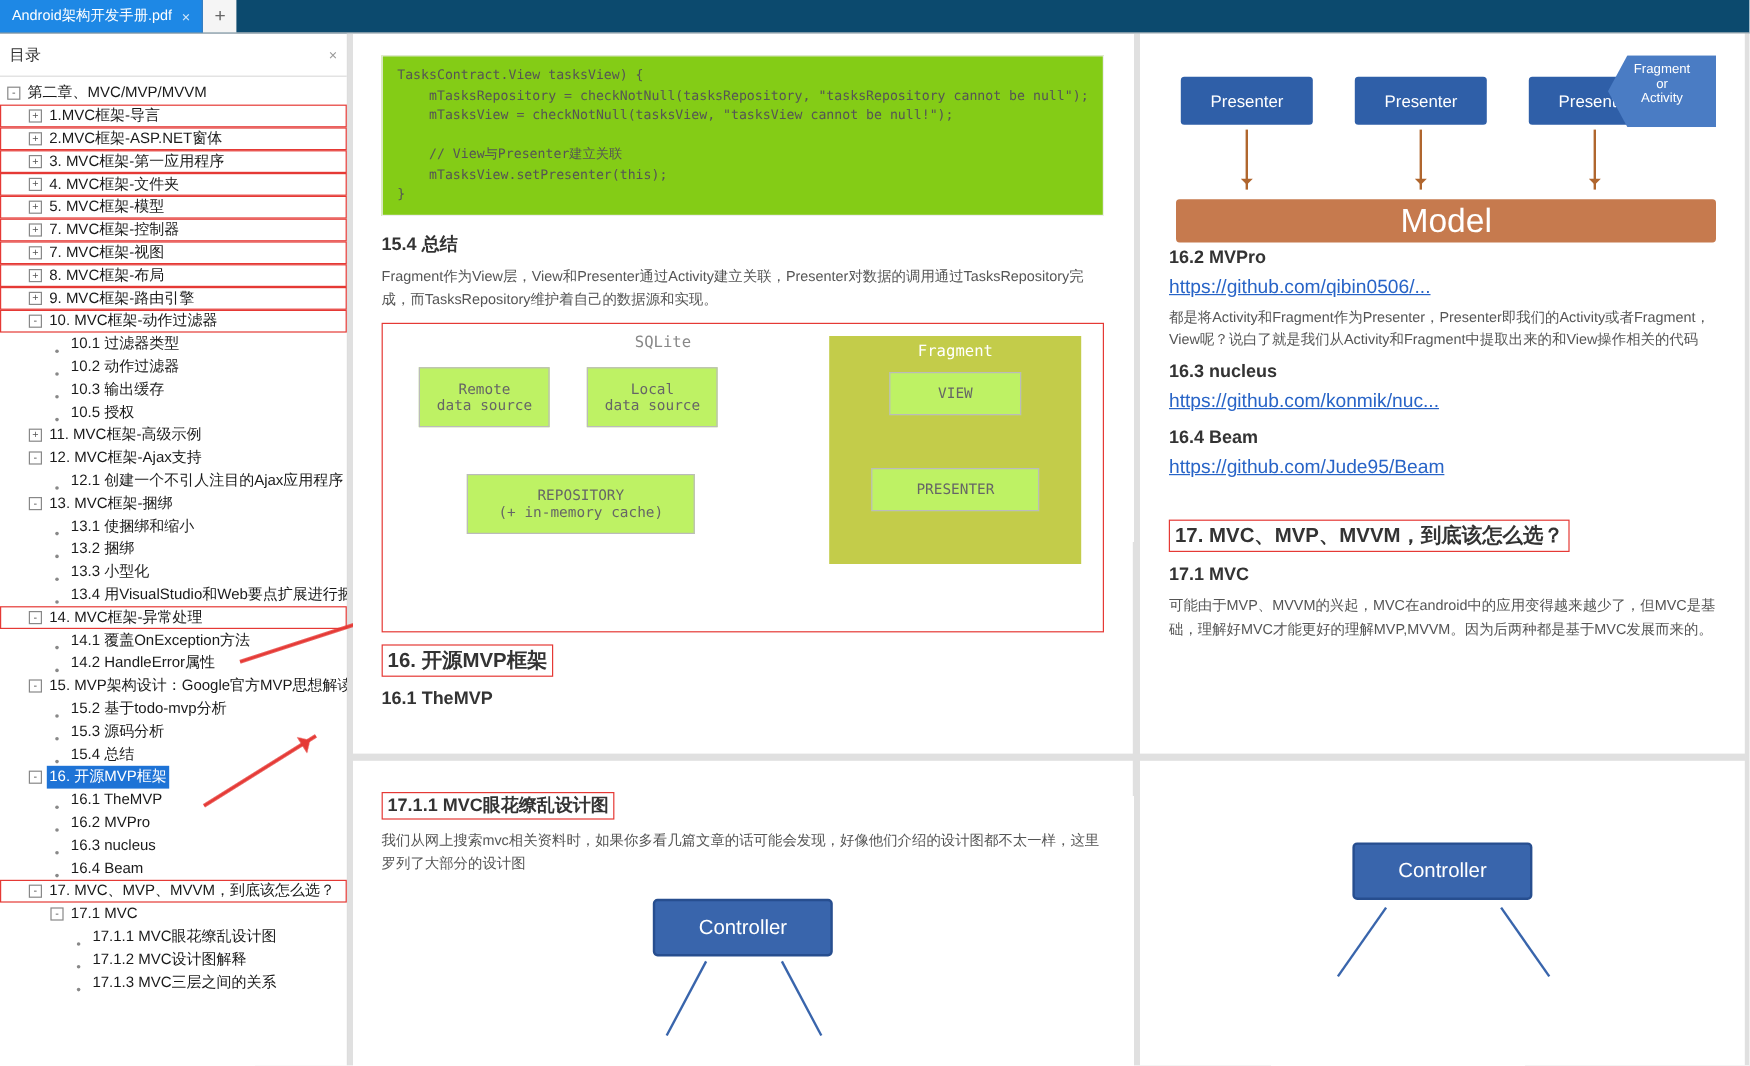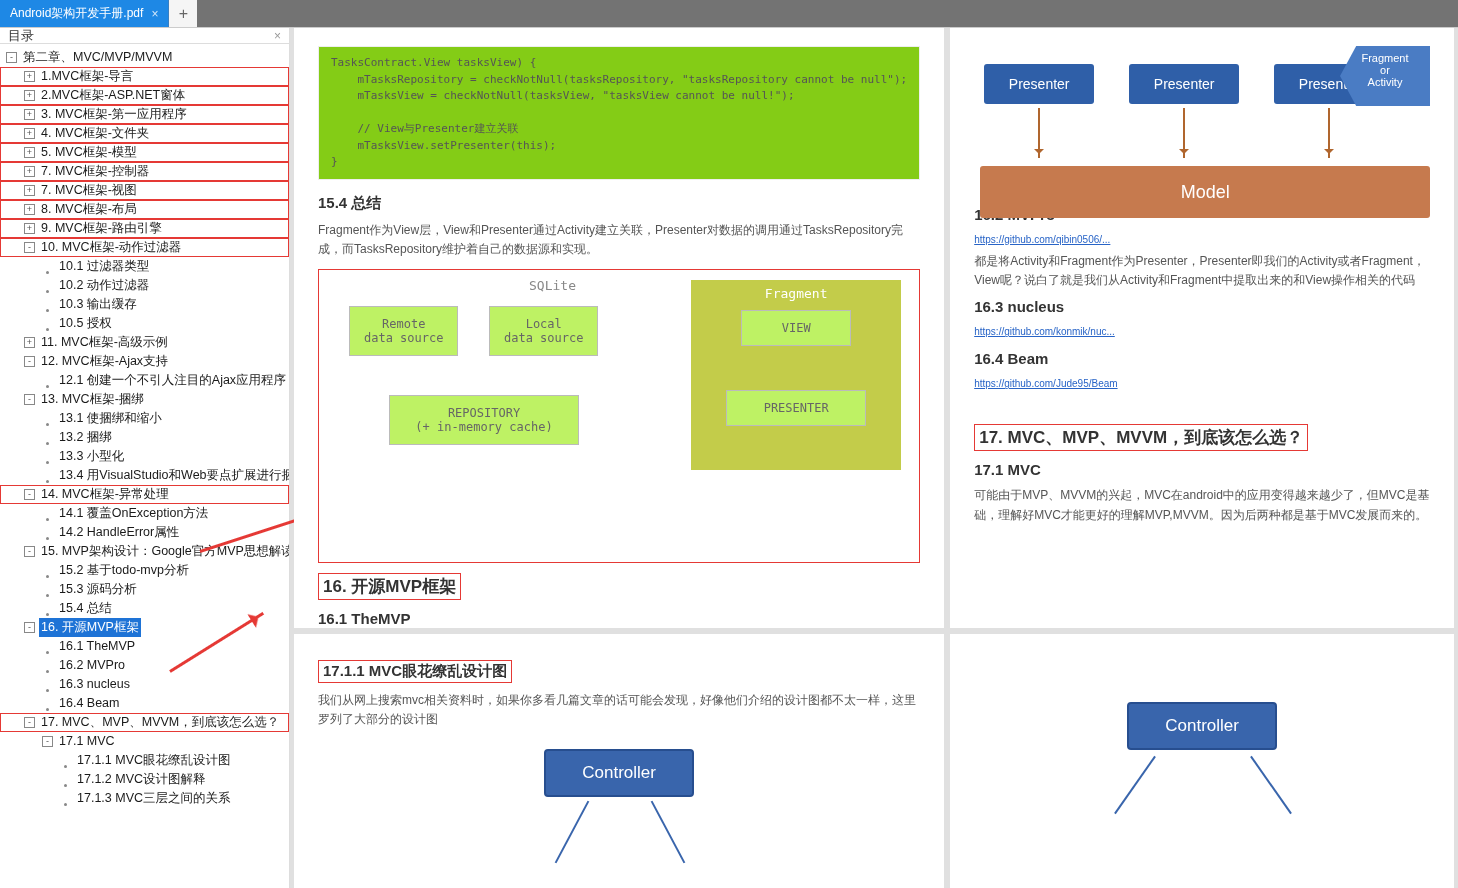--- a/index.html
+++ b/index.html
@@ -1,53 +1,53 @@
 <!DOCTYPE html>
 <html><head>
 <meta charset="utf-8">
 <style>
 * { margin:0; padding:0; box-sizing:border-box; font-family:"Microsoft YaHei",Arial,sans-serif; }
 html,body{width:1458px;height:888px;overflow:hidden;background:#fff;}
-.tabs{height:28px;background:#737373;border-bottom:1px solid #ccc;display:flex;align-items:stretch;}
+.tabs{height:28px;background:#0c4a6e;border-bottom:1px solid #ccc;display:flex;align-items:stretch;}
 .tab{display:flex;align-items:center;padding:0 10px;font-size:12px;background:#1e88e5;color:#fff;border-right:1px solid #3a7fc0;max-width:180px;position:relative;}
 .tab .close{margin-left:8px;font-size:12px;opacity:.8;}
 .newtab{width:28px;display:flex;align-items:center;justify-content:center;color:#666;font-size:16px;background:#f5f5f5;}
 .main{display:flex;height:860px;}
 .sidebar{width:290px;border-right:1px solid #ddd;display:flex;flex-direction:column;}
-.sb-title{height:16px;border-bottom:1px solid #ddd;display:flex;align-items:center;padding:0 8px;font-size:13px;color:#333;position:relative;}
+.sb-title{height:36px;border-bottom:1px solid #ddd;display:flex;align-items:center;padding:0 8px;font-size:13px;color:#333;position:relative;}
 .sb-title .x{position:absolute;right:8px;color:#999;font-size:12px;}
 .tree{flex:1;overflow:auto;font-size:12.5px;color:#1a1a1a;padding:4px 0 20px 0;}
 .tree .node{display:flex;align-items:center;height:19px;line-height:19px;white-space:nowrap;cursor:default;}
 .tree .exp{width:11px;height:11px;border:1px solid #888;margin-right:4px;font-size:9px;line-height:9px;text-align:center;color:#555;flex:0 0 11px;}
 .tree .dot{width:11px;margin-right:4px;flex:0 0 11px;position:relative;}
 .tree .dot:before{content:"";position:absolute;left:4px;top:4px;width:3px;height:3px;background:#888;border-radius:50%;}
 .tree .lbl{padding:0 2px;}
 .tree .sel{background:#1e73d6;color:#fff;}
 .d1{padding-left:6px;} .d2{padding-left:24px;} .d3{padding-left:42px;} .d4{padding-left:60px;}
 .content{flex:1;background:#e0e0e0;padding:0 4px;overflow:hidden;display:flex;gap:6px;}
 .col{flex:1;display:flex;flex-direction:column;gap:6px;}
 .page{background:#fff;padding:18px 24px;font-size:13px;color:#333;overflow:hidden;position:relative;}
 .pageA{height:600px;}
 .pageB{height:254px;}
 .codebox{background:#84cc16;border:1px solid #eee;padding:8px 12px;font-family:Consolas,monospace;font-size:11px;color:#555;white-space:pre;margin-bottom:14px;line-height:1.5;}
 h3.sec{font-size:15px;font-weight:bold;margin:8px 0;}
 h3.big{font-size:17px;font-weight:bold;margin:10px 0;}
 .red-box{border:1.5px solid #e53935;display:inline-block;padding:1px 4px;}
 .para{font-size:12px;color:#555;line-height:1.6;margin:6px 0;}
-a.lnk{color:#2864c7;text-decoration:underline;font-size:10px;}
-.diagram1{border:1.5px solid #e53935;height:294px;margin:10px 0;position:relative;background:#fff;}
+a.lnk{color:#2864c7;text-decoration:underline;font-size:16px;}
+.diagram1{border:1.5px solid #e53935;height:258px;margin:10px 0;position:relative;background:#fff;}
 .d1-frag{position:absolute;right:18px;top:10px;width:210px;height:190px;background:#c3cc4a;text-align:center;}
 .d1-frag .tt{font-family:Consolas,monospace;font-size:13px;color:#fff;padding-top:6px;}
 .d1-box{position:absolute;background:#bef264;border:1px solid #bbb;font-family:Consolas,monospace;font-size:12px;padding:10px 14px;text-align:center;color:#666;}
 .sql-lbl{position:absolute;left:210px;top:8px;font-family:Consolas,monospace;font-size:13px;color:#888;}
 .act-lbl{position:absolute;right:80px;bottom:28px;font-family:Consolas,monospace;font-size:13px;color:#fff;}
 .mvp-head{height:150px;position:relative;margin-bottom:10px;}
 .mvp-p{position:absolute;top:18px;width:110px;height:40px;background:#2f5fa8;color:#fff;font-size:14px;display:flex;align-items:center;justify-content:center;border-radius:3px;}
 .mvp-frag{position:absolute;top:0;right:0;width:90px;height:60px;background:#4a7cc4;color:#fff;font-size:11px;text-align:center;padding-top:6px;clip-path:polygon(18% 0,100% 0,100% 100%,18% 100%,0 50%);}
-.mvp-model{position:absolute;left:6px;top:120px;width:450px;height:52px;background:#c67a4e;color:#fff;font-size:18px;display:flex;align-items:center;justify-content:center;border-radius:3px;}
+.mvp-model{position:absolute;left:6px;top:120px;width:450px;height:36px;background:#c67a4e;color:#fff;font-size:28px;display:flex;align-items:center;justify-content:center;border-radius:3px;}
 .mvp-arrow{position:absolute;width:2px;height:50px;background:#b0662e;top:62px;}
 .mvp-arrow:after{content:"";position:absolute;bottom:-1px;left:-4px;border:5px solid transparent;border-top-color:#b0662e;}
 .ctrl-box{width:150px;height:48px;background:#3965ac;border:2px solid #274e8f;color:#fff;font-size:17px;display:flex;align-items:center;justify-content:center;border-radius:4px;margin:20px auto 0;}
 .ctrl-lines{position:relative;height:60px;}
 .ctrl-lines .l1,.ctrl-lines .l2{position:absolute;top:0;width:2px;height:70px;background:#3965ac;}
 .arrow-red{position:absolute;width:140px;height:3px;background:#e53935;transform-origin:left center;}
 .arrow-red:after{content:"";position:absolute;right:-2px;top:-6px;border:8px solid transparent;border-left-color:#e53935;}
 .redrow{outline:1.5px solid #e53935;outline-offset:-1px;}
 </style>
 </head>

